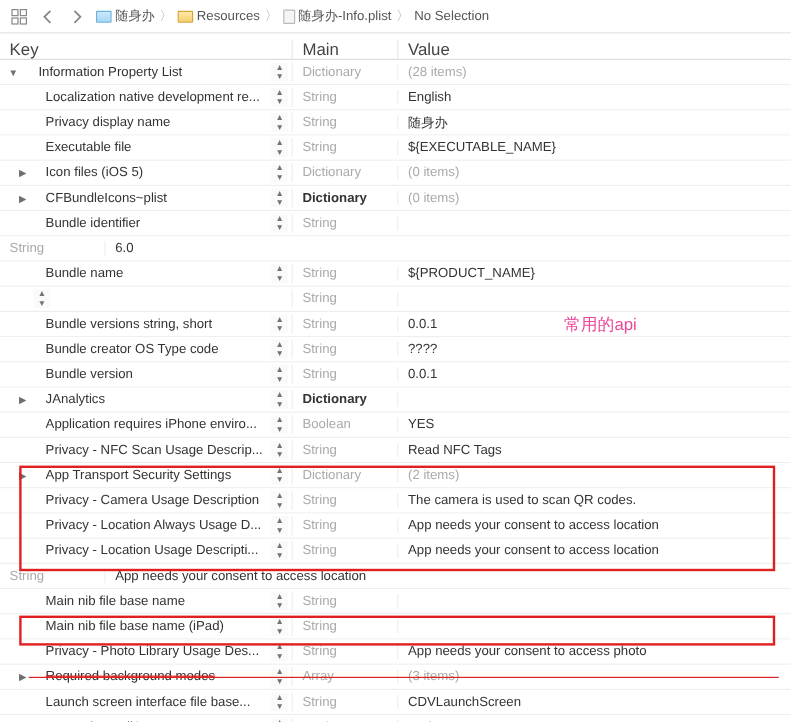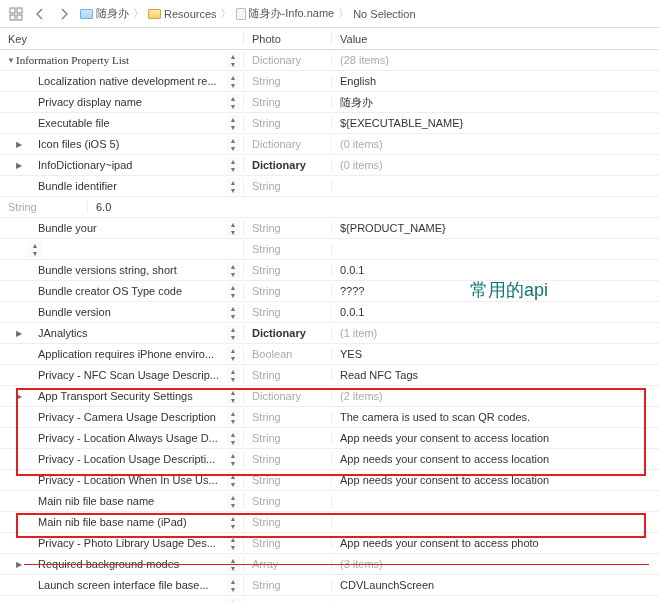--- a/index.html
+++ b/index.html
@@ -25,24 +25,24 @@
     color: #888;
   }
   .breadcrumb { display: flex; align-items: center; gap: 2px; font-size: 11px; color: #555; }
   .crumb { display: flex; align-items: center; gap: 3px; padding: 0 2px; }
   .crumb-sep { color: #aaa; }
   .folder-icon { width: 13px; height: 10px; background: linear-gradient(#c9e8fb,#a8d8f5); border:1px solid #6db1de; border-radius:1px; display:inline-block;}
   .folder-icon.yellow { background: linear-gradient(#ffe9a8,#f5cf6d); border-color:#d4a63b;}
   .file-icon { width:10px; height:12px; background:#f5f5f5; border:1px solid #bbb; border-radius:1px; display:inline-block;}
   
   .header-row {
-    display: flex; align-items: center;
+    display: flex; align-items: flex-end;
     height: 22px;
     border-bottom: 1px solid #ddd;
-    font-size: 11px; color: #444;
+    font-size: 14px; color: #444;
     background: #fff;
   }
   .col-key { width: 244px; padding-left: 8px; border-right:1px solid #e8e8e8; display:flex; align-items:center;}
   .col-type { width: 88px; padding-left: 8px; border-right:1px solid #e8e8e8; display:flex; align-items:center;}
   .col-value { flex: 1; padding-left: 8px; display:flex; align-items:center;}
   
   .rows { }
   .row {
     display: flex; align-items: center;
     height: 21px;
@@ -92,36 +92,36 @@
   }
   .type-cell.strong { color:#333; font-weight:600;}
   .value-cell {
     flex: 1;
     display: flex; align-items: center;
     padding-left: 8px;
     color: #333;
     white-space: nowrap; overflow:hidden;
   }
   .value-cell.muted { color:#aaa; }
-  .indent-0 .key-text { margin-left: 0px; font-family: Liberation Serif, serif; }
+  .indent-0 .key-text { margin-left: 16px; }
   .indent-1 .key-text { margin-left: 14px; }
   .indent-1 .disclosure { margin-left: 8px; }
   .highlight-box {
     position: absolute;
     border: 2px solid #e02020;
     pointer-events: none;
     z-index: 5;
   }
   .hb1 { left: 16px; top: 388px; width: 630px; height: 88px; }
   .hb2 { left: 16px; top: 513px; width: 630px; height: 25px; }
   .annot {
     position: absolute;
-    color: #0f766e;
-    font-size: 18px;
-    left: 470px; top: 278px;
+    color: #ec4899;
+    font-size: 14px;
+    left: 470px; top: 262px;
     z-index: 5;
   }
   .strike .key-text { text-decoration: line-through; text-decoration-color:#e02020; }
   .strike .type-cell, .strike .value-cell { position:relative; }
   .row.strike::after {
     content:"";
     position:absolute; left:24px; right:10px; height:1px; background:#e02020;
   }
   .row { position:relative; }
 </style>
@@ -153,32 +153,32 @@
         <span>随身办</span>
       </span>
     <span class="crumb-sep">〉</span>
     <span class="crumb">
         <span class="folder-icon yellow"></span>
         <span>Resources</span>
       </span>
     <span class="crumb-sep">〉</span>
     <span class="crumb">
         <span class="file-icon"></span>
-        <span>随身办-Info.name</span>
+        <span>随身办-Info.plist</span>
       </span>
     <span class="crumb-sep">〉</span>
     <span class="crumb">
         <span>No Selection</span>
       </span>
   </div>
 </div>
 
 <div class="header-row">
   <div class="col-key">Key</div>
-  <div class="col-type">Photo</div>
+  <div class="col-type">Main</div>
   <div class="col-value">Value</div>
 </div>
 
 <div class="rows" id="rows">
     <div class="row indent-0">
       <div class="key-cell">
         <span class="disclosure" style="font-size: 8px;">▼</span>
         <span class="key-text">Information Property List</span>
         <div class="stepper">
           <div>▲</div>
@@ -232,21 +232,21 @@
           <div>▲</div>
           <div>▼</div>
         </div>
       </div>
       <div class="type-cell">Dictionary</div>
       <div class="value-cell muted">(0 items)</div>
     </div>
     <div class="row indent-1">
       <div class="key-cell">
         <span class="disclosure" style="font-size: 8px;">▶</span>
-        <span class="key-text">InfoDictionary~ipad</span>
+        <span class="key-text">CFBundleIcons~plist</span>
         <div class="stepper">
           <div>▲</div>
           <div>▼</div>
         </div>
       </div>
       <div class="type-cell strong">Dictionary</div>
       <div class="value-cell muted">(0 items)</div>
     </div>
     <div class="row indent-1">
       <div class="key-cell">
@@ -259,21 +259,21 @@
       </div>
       <div class="type-cell">String</div>
     </div>
     <div class="row indent-1">
       <div class="type-cell">String</div>
       <div class="value-cell">6.0</div>
     </div>
     <div class="row indent-1">
       <div class="key-cell">
         <span class="disclosure" style="font-size: 8px;"></span>
-        <span class="key-text">Bundle your</span>
+        <span class="key-text">Bundle name</span>
         <div class="stepper">
           <div>▲</div>
           <div>▼</div>
         </div>
       </div>
       <div class="type-cell">String</div>
       <div class="value-cell">${PRODUCT_NAME}</div>
     </div>
     <div class="row indent-1">
       <div class="key-cell">
@@ -324,21 +324,20 @@
     <div class="row indent-1">
       <div class="key-cell">
         <span class="disclosure" style="font-size: 8px;">▶</span>
         <span class="key-text">JAnalytics</span>
         <div class="stepper">
           <div>▲</div>
           <div>▼</div>
         </div>
       </div>
       <div class="type-cell strong">Dictionary</div>
-      <div class="value-cell muted">(1 item)</div>
     </div>
     <div class="row indent-1">
       <div class="key-cell">
         <span class="disclosure" style="font-size: 8px;"></span>
         <span class="key-text">Application requires iPhone enviro...</span>
         <div class="stepper">
           <div>▲</div>
           <div>▼</div>
         </div>
       </div>
@@ -399,28 +398,20 @@
         <span class="key-text">Privacy - Location Usage Descripti...</span>
         <div class="stepper">
           <div>▲</div>
           <div>▼</div>
         </div>
       </div>
       <div class="type-cell">String</div>
       <div class="value-cell">App needs your consent to access location</div>
     </div>
     <div class="row indent-1">
-      <div class="key-cell">
-        <span class="disclosure" style="font-size: 8px;"></span>
-        <span class="key-text">Privacy - Location When In Use Us...</span>
-        <div class="stepper">
-          <div>▲</div>
-          <div>▼</div>
-        </div>
-      </div>
       <div class="type-cell">String</div>
       <div class="value-cell">App needs your consent to access location</div>
     </div>
     <div class="row indent-1">
       <div class="key-cell">
         <span class="disclosure" style="font-size: 8px;"></span>
         <span class="key-text">Main nib file base name</span>
         <div class="stepper">
           <div>▲</div>
           <div>▼</div>

